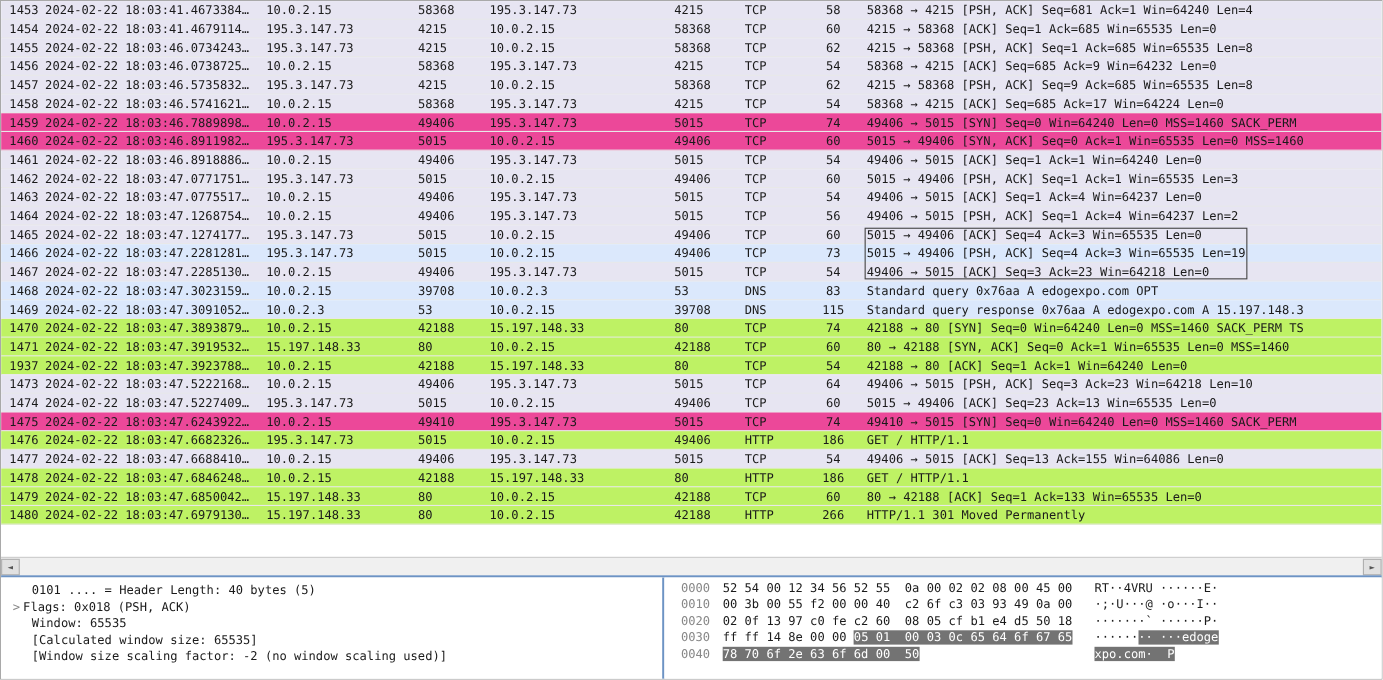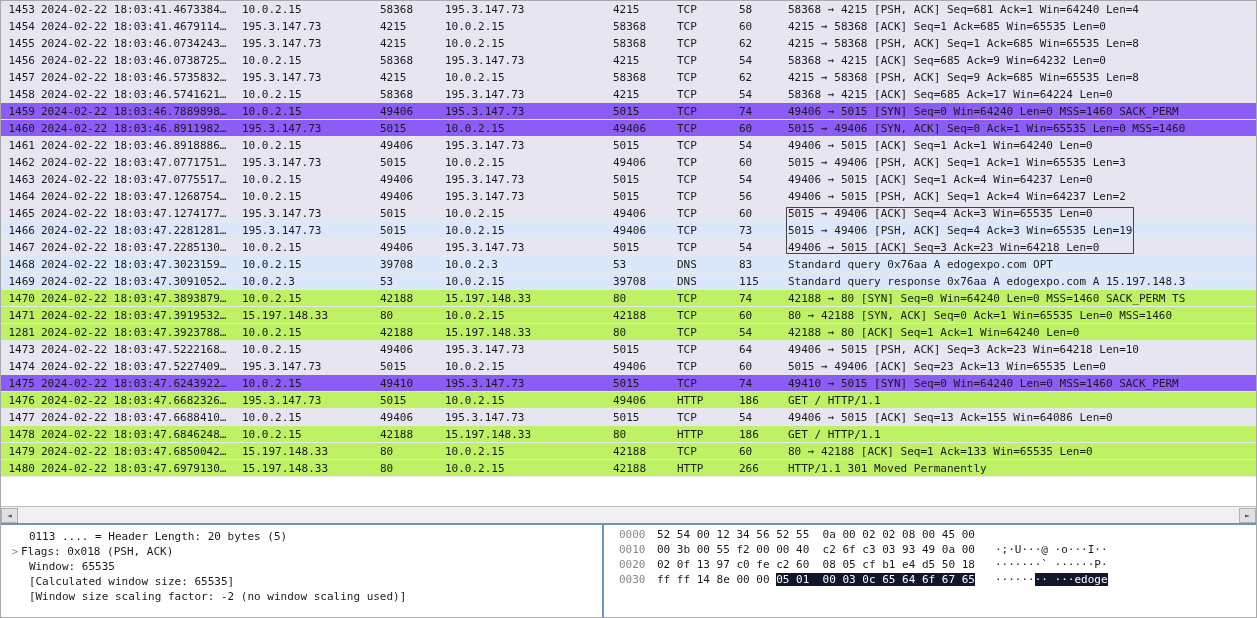--- a/index.html
+++ b/index.html
@@ -7,40 +7,40 @@
   .main{display:flex;flex-direction:column;width:1257px;height:618px;border:1px solid #a9a9a9}
   .packet-list{flex:1;overflow-y:scroll;overflow-x:hidden;background:#fff;position:relative}
   .row{display:flex;height:17px;line-height:17px;white-space:nowrap;border-bottom:1px solid #e8e8e8}
   .c-num{width:40px;text-align:right;padding-right:6px}
   .c-time{width:201px}
   .c-src{width:138px}
   .c-sport{width:65px}
   .c-dst{width:168px}
   .c-dport{width:64px}
   .c-proto{width:62px}
-  .c-len{width:47px;text-align:left;padding-right:10px}
+  .c-len{width:47px;text-align:center;padding-right:10px}
   .c-info{flex:1}
   .bg-lavender{background:#e7e5f2}
   .bg-green{background:#bef264}
-  .bg-gray{background:#8b5cf6}
+  .bg-gray{background:#ec4899}
   .bg-blue{background:#dbe8fc}
   .bg-lightblue{background:#dbe8fc}
   .info span{border:1px solid rgba(0,0,0,0);padding:16px 1px}
   .boxed{border:1px solid #444!important}
   .hscroll{height:17px;background:#f0f0f0;border-top:1px solid #c0c0c0;display:flex;align-items:center;justify-content:space-between}
   .harrow{width:17px;height:15px;background:#e1e1e1;border:1px solid #b0b0b0;display:flex;align-items:center;justify-content:center;font-size:8px;color:#555}
   .bottom{height:94px;display:flex;border-top:2px solid #6d93c4}
   .details{flex:0 0 603px;padding:4px 8px;line-height:15px;border-right:2px solid #6d93c4;overflow:hidden;background:#fff}
   .details .ln{white-space:pre}
   .hexpane{flex:1;padding:2px 15px;line-height:15px;background:#fff;overflow:hidden}
   .hexrow{display:flex;white-space:pre}
   .hx-off{width:38px;color:#888}
   .hx-bytes{width:338px}
   .hx-ascii{flex:1}
-  .hl{background:#0f172a;color:#fff}
+  .hl{background:#737373;color:#fff}
   .ex{color:#888;display:inline-block;width:12px;text-align:center}
 </style>
 </head>
 <body>
 
 <div class="main">
   <div class="packet-list" id="plist">
       <div class="row bg-lavender">
         <div class="c-num">1453</div>
         <div class="c-time">2024-02-22 18:03:41.4673384…</div>
@@ -244,21 +244,21 @@
         <div class="c-time">2024-02-22 18:03:47.3919532…</div>
         <div class="c-src">15.197.148.33</div>
         <div class="c-sport">80</div>
         <div class="c-dst">10.0.2.15</div>
         <div class="c-dport">42188</div>
         <div class="c-proto">TCP</div>
         <div class="c-len">60</div>
         <div class="c-info info"><span>80 → 42188 [SYN, ACK] Seq=0 Ack=1 Win=65535 Len=0 MSS=1460</span></div>
       </div>
       <div class="row bg-green">
-        <div class="c-num">1281</div>
+        <div class="c-num">1937</div>
         <div class="c-time">2024-02-22 18:03:47.3923788…</div>
         <div class="c-src">10.0.2.15</div>
         <div class="c-sport">42188</div>
         <div class="c-dst">15.197.148.33</div>
         <div class="c-dport">80</div>
         <div class="c-proto">TCP</div>
         <div class="c-len">54</div>
         <div class="c-info info"><span>42188 → 80 [ACK] Seq=1 Ack=1 Win=64240 Len=0</span></div>
       </div>
       <div class="row bg-lavender">
@@ -353,26 +353,27 @@
   <div class="hscroll">
     <div class="harrow">
         <span>◄</span>
       </div>
     <div class="harrow">
         <span>►</span>
       </div>
   </div>
   <div class="bottom">
     <div class="details">
-      <div class="ln">   <span>0113 .... = Header Length: 20 bytes (5)</span></div>
+      <div class="ln">   <span>0101 .... = Header Length: 40 bytes (5)</span></div>
       <div class="ln"><span class="ex">&gt;</span><span>Flags: 0x018 (PSH, ACK)</span></div>
       <div class="ln">   <span>Window: 65535</span></div>
       <div class="ln">   <span>[Calculated window size: 65535]</span></div>
       <div class="ln">   <span>[Window size scaling factor: -2 (no window scaling used)]</span></div>
     </div>
     <div class="hexpane" id="hexpane">
-        <div class="hexrow"><span class="hx-off">0000</span><span class="hx-bytes">52 54 00 12 34 56 52 55  0a 00 02 02 08 00 45 00</span></div>
+        <div class="hexrow"><span class="hx-off">0000</span><span class="hx-bytes">52 54 00 12 34 56 52 55  0a 00 02 02 08 00 45 00</span><span class="hx-ascii">RT··4VRU ······E·</span></div>
         <div class="hexrow"><span class="hx-off">0010</span><span class="hx-bytes">00 3b 00 55 f2 00 00 40  c2 6f c3 03 93 49 0a 00</span><span class="hx-ascii">·;·U···@ ·o···I··</span></div>
         <div class="hexrow"><span class="hx-off">0020</span><span class="hx-bytes">02 0f 13 97 c0 fe c2 60  08 05 cf b1 e4 d5 50 18</span><span class="hx-ascii">·······` ······P·</span></div>
         <div class="hexrow"><span class="hx-off">0030</span><span class="hx-bytes">ff ff 14 8e 00 00 <span class="hl">05 01  00 03 0c 65 64 6f 67 65</span></span><span class="hx-ascii">······<span class="hl">·· ···edoge</span></span></div>
+        <div class="hexrow"><span class="hx-off">0040</span><span class="hx-bytes"><span class="hl">78 70 6f 2e 63 6f 6d 00  50</span></span><span class="hx-ascii"><span class="hl">xpo.com·  P</span></span></div>
       </div>
   </div>
 </div>
 
 </body></html>

